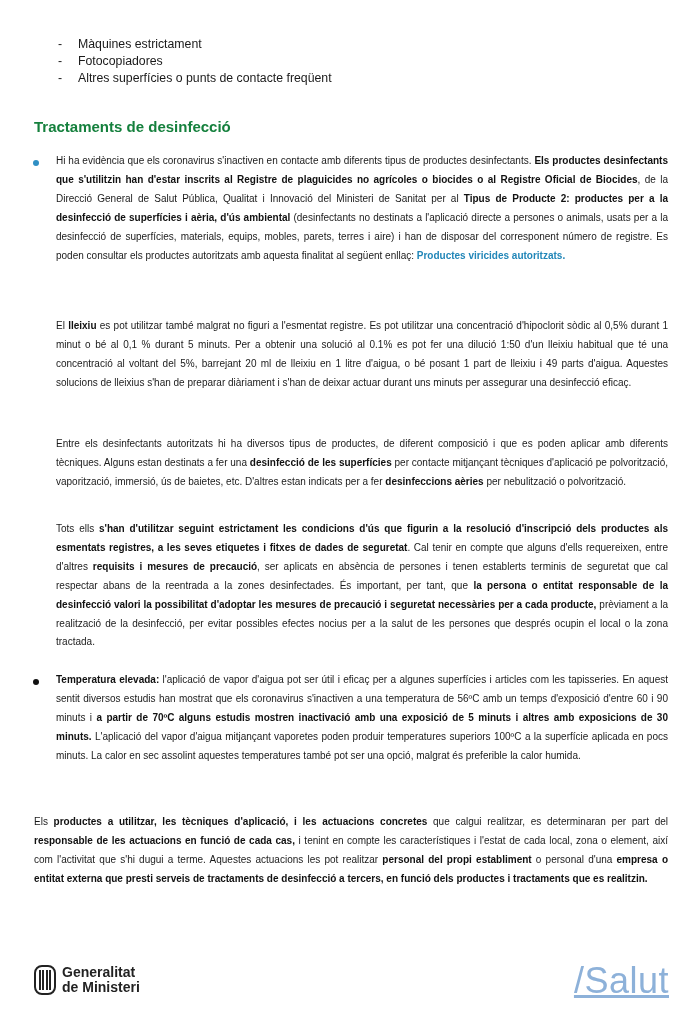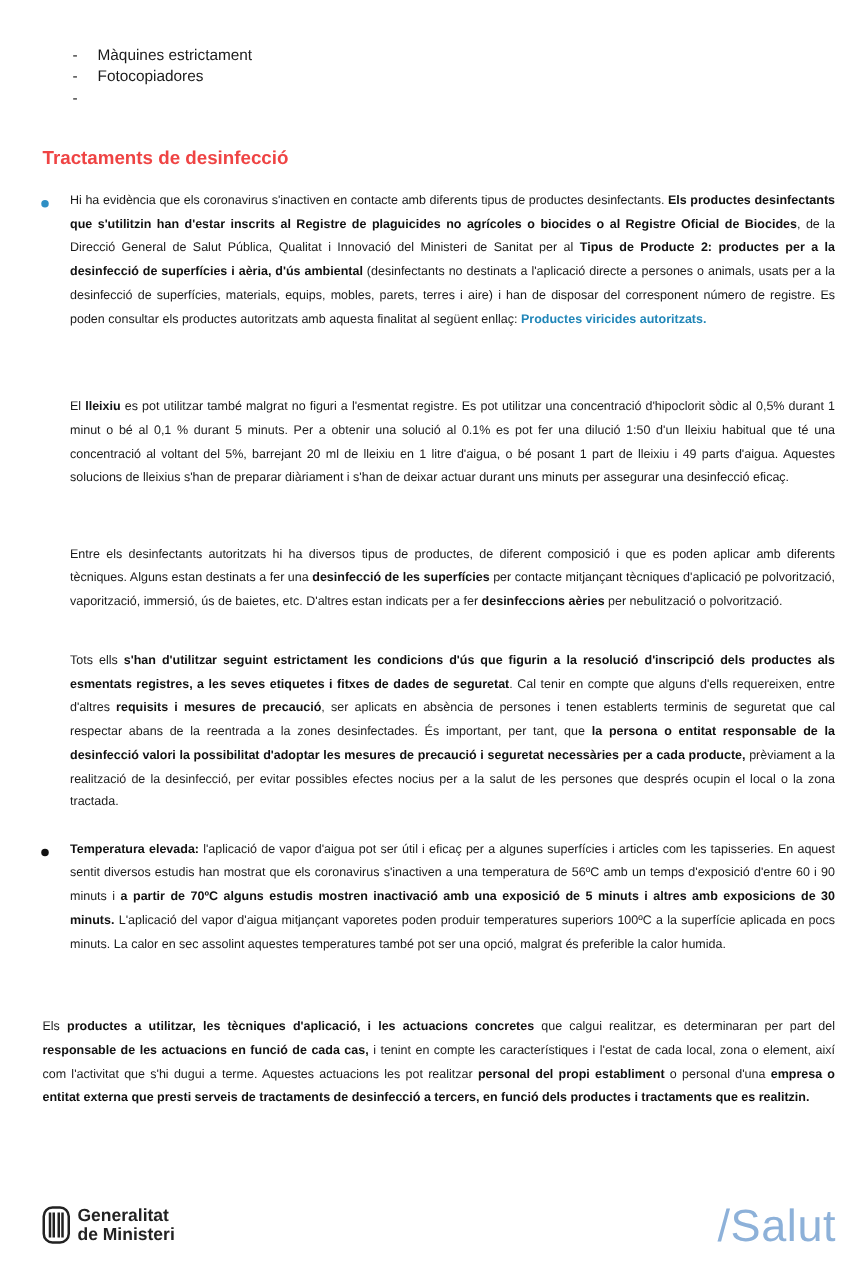--- a/index.html
+++ b/index.html
@@ -5,48 +5,48 @@
   html, body { margin: 0; padding: 0; background: #ffffff; }
   body {
     width: 693px; height: 1024px; position: relative; overflow: hidden;
     font-family: "Liberation Sans", sans-serif; color: #1a1a1a;
   }
   .dash-list { position: absolute; left: 58px; top: 36px; margin: 0; padding: 0; list-style: none; font-size: 12.3px; line-height: 17px; }
   .dash-list li { position: relative; padding-left: 20px; }
   .dash-list li .dash { position: absolute; left: 0; top: 0; }
   h2.section-title {
     position: absolute; left: 34px; top: 118px; margin: 0;
-    font-size: 15px; font-weight: bold; color: #ef4444;
+    font-size: 15px; font-weight: bold; color: #15803d;
   }
   .body-block {
     position: absolute; left: 56px; width: 612px;
     font-size: 10px; line-height: 18.9px; text-align: justify;
     margin: 0;
   }
   .body-block b { font-weight: bold; color: #111; }
   .link { color: #2186b8; font-weight: bold; text-decoration: none; cursor: pointer; }
   .bullet {
     position: absolute; width: 6px; height: 6px; border-radius: 50%;
   }
   .bullet.blue { background: #2f8fc4; }
   .bullet.black { background: #111; }
   .full-block { left: 34px; width: 634px; }
   .footer-logo { position: absolute; left: 34px; top: 965px; display: flex; align-items: flex-end; }
   .logo-mark { width: 22px; height: 30px; border: 2px solid #222; border-radius: 8px; box-sizing: border-box; display: flex; justify-content: space-around; align-items: stretch; padding: 3px 2px; margin-right: 6px; }
   .logo-mark span { width: 2px; background: #222; display: block; }
   .logo-text { font-size: 14px; font-weight: bold; line-height: 15px; color: #222; }
-  .salut { position: absolute; right: 24px; top: 960px; font-size: 36px; color: #8db1d9; font-weight: normal; letter-spacing: 0.5px; }
+  .salut { position: absolute; right: 24px; top: 960px; font-size: 36px; color: #8db1d9; font-weight: normal; letter-spacing: 0.5px; text-decoration: underline; }
 </style>
 </head>
 <body>
 
 <ul class="dash-list">
   <li><span class="dash">-</span><span>Màquines estrictament</span></li>
   <li><span class="dash">-</span><span>Fotocopiadores</span></li>
-  <li><span class="dash">-</span></li>
+  <li><span class="dash">-</span><span>Altres superfícies o punts de contacte freqüent</span></li>
 </ul>
 
 <h2 class="section-title">Tractaments de desinfecció</h2>
 
 <span class="bullet blue" style="left:33px; top:160px;"></span>
 <p class="body-block" style="top:152px;"><span>Hi ha evidència que els coronavirus s'inactiven en contacte amb diferents tipus de productes desinfectants. </span><b>Els productes desinfectants que s'utilitzin han d'estar inscrits al Registre de plaguicides no agrícoles o biocides o al Registre Oficial de Biocides</b><span>, de la Direcció General de Salut Pública, Qualitat i Innovació del Ministeri de Sanitat per al </span><b>Tipus de Producte 2: productes per a la desinfecció de superfícies i aèria, d'ús ambiental</b><span> (desinfectants no destinats a l'aplicació directe a persones o animals, usats per a la desinfecció de superfícies, materials, equips, mobles, parets, terres i aire) i han de disposar del corresponent número de registre. Es poden consultar els productes autoritzats amb aquesta finalitat al següent enllaç: </span><a class="link">Productes viricides autoritzats.</a></p>
 
 <p class="body-block" style="top:317px;"><span>El </span><b>lleixiu</b><span> es pot utilitzar també malgrat no figuri a l'esmentat registre. Es pot utilitzar una concentració d'hipoclorit sòdic al 0,5% durant 1 minut o bé al 0,1 % durant 5 minuts. Per a obtenir una solució al 0.1% es pot fer una dilució 1:50 d'un lleixiu habitual que té una concentració al voltant del 5%, barrejant 20 ml de lleixiu en 1 litre d'aigua, o bé posant 1 part de lleixiu i 49 parts d'aigua. Aquestes solucions de lleixius s'han de preparar diàriament i s'han de deixar actuar durant uns minuts per assegurar una desinfecció eficaç.</span></p>
 
 <p class="body-block" style="top:435px;"><span>Entre els desinfectants autoritzats hi ha diversos tipus de productes, de diferent composició i que es poden aplicar amb diferents tècniques. Alguns estan destinats a fer una </span><b>desinfecció de les superfícies</b><span> per contacte mitjançant tècniques d'aplicació pe polvorització, vaporització, immersió, ús de baietes, etc. D'altres estan indicats per a fer </span><b>desinfeccions aèries</b><span> per nebulització o polvorització.</span></p>

